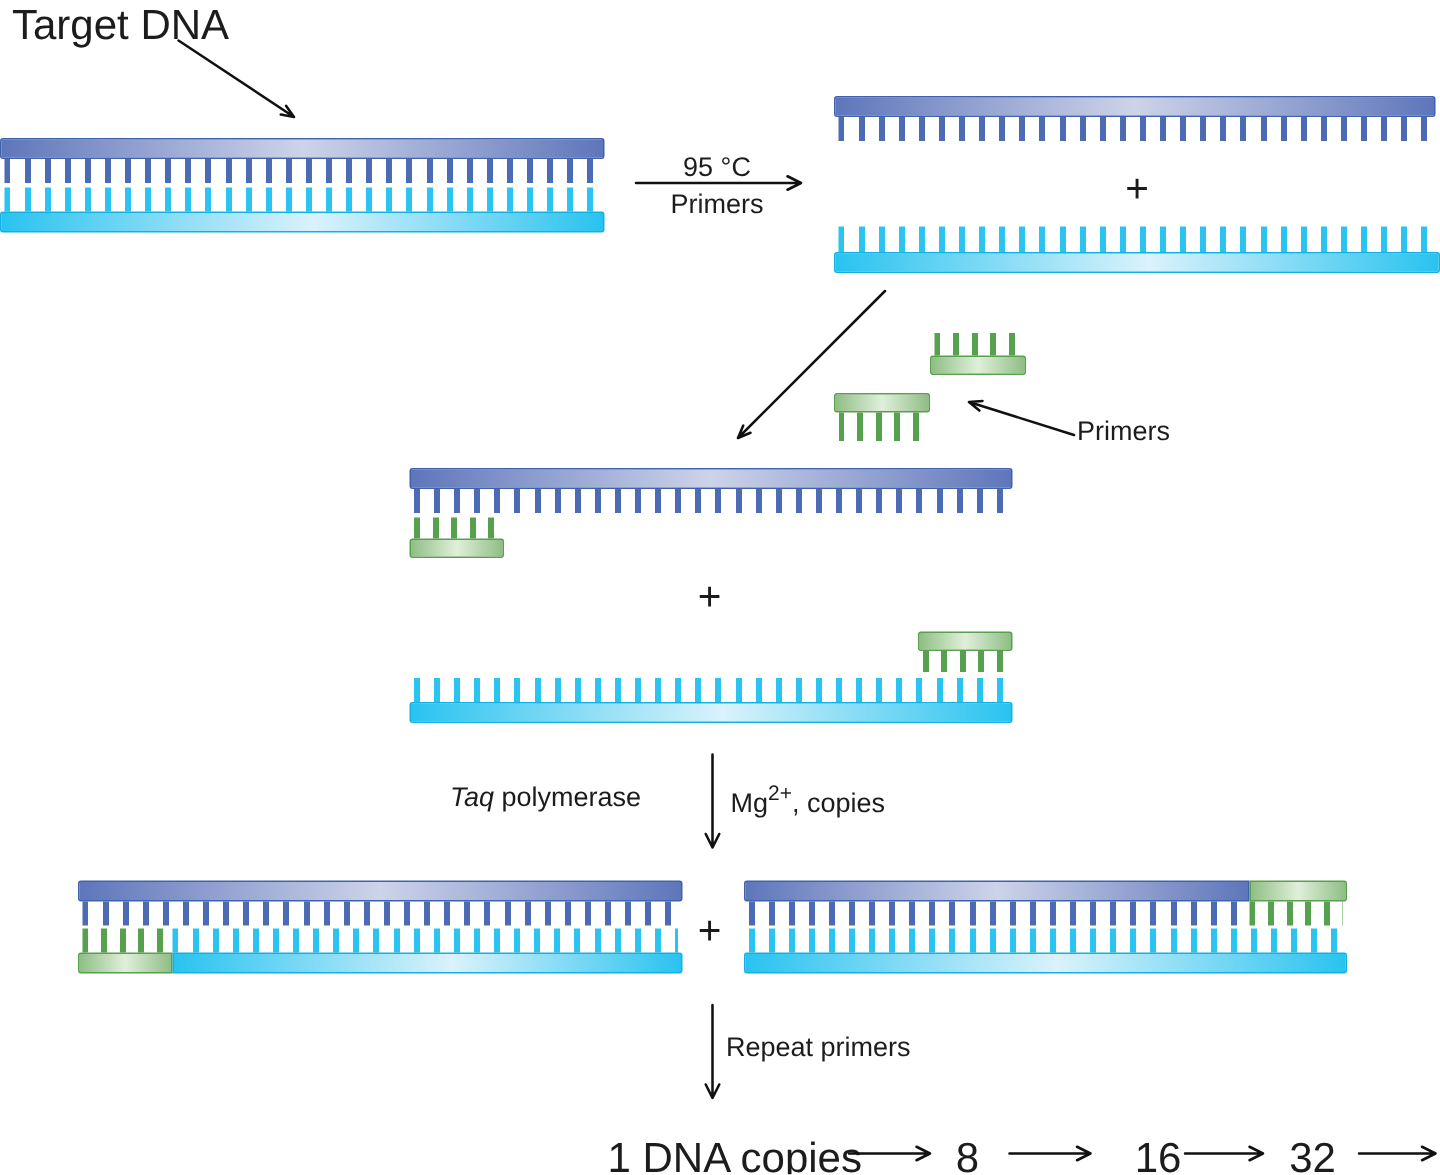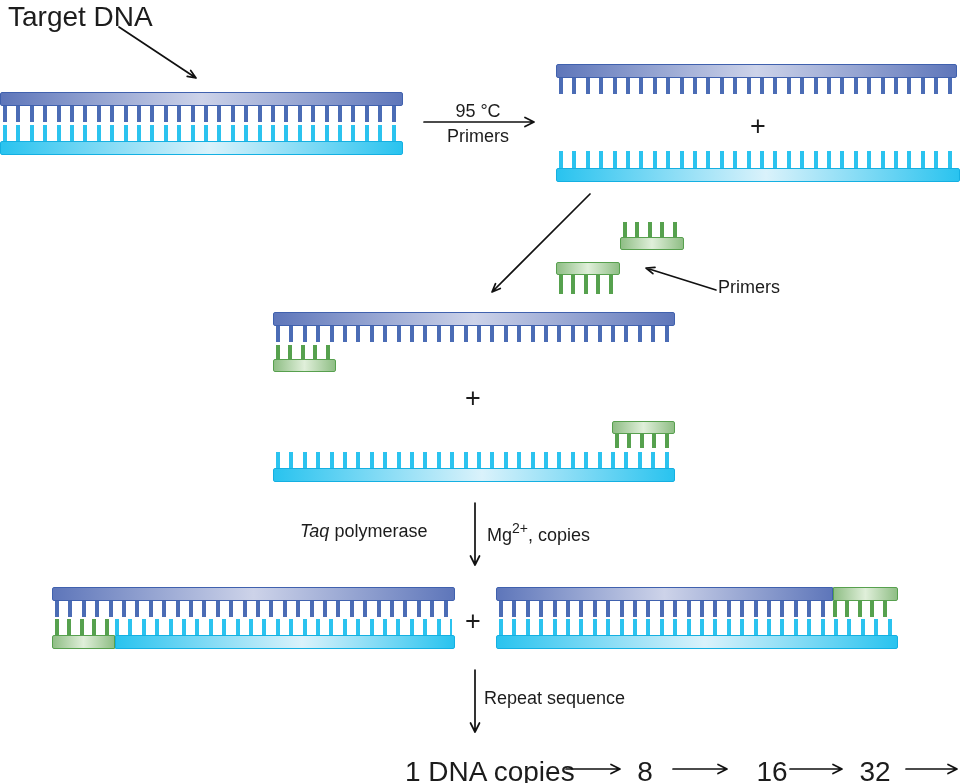--- a/index.html
+++ b/index.html
@@ -144,21 +144,21 @@
       <div class="teeth teeth-green" style="flex:1;margin:0;"></div>
     </div>
     <div class="gap2"></div>
     <div class="teeth teeth-cyan"></div>
     <div class="bar bar-cyan"></div>
   </div>
 
   <svg class="arrow" style="left:467px;top:670px;" width="16" height="66">
     <path d="M8 0 V62 M3.5 53 L8 62 L12.5 53"></path>
   </svg>
-  <div class="t-label" style="left:484px;top:688px;">Repeat sequence</div>
+  <div class="t-label" style="left:484px;top:688px;">Repeat primers</div>
 
   <div class="t-label big" style="left:405px;top:756px;">1 DNA copies</div>
   <svg class="arrow" style="left:566px;top:761px;" width="58" height="16">
     <path d="M0 8 H54 M45 3.5 L54 8 L45 12.5"></path>
   </svg>
   <div class="t-label big center-x" style="left:645px;top:756px;">8</div>
   <svg class="arrow" style="left:673px;top:761px;" width="58" height="16">
     <path d="M0 8 H54 M45 3.5 L54 8 L45 12.5"></path>
   </svg>
   <div class="t-label big center-x" style="left:772px;top:756px;">16</div>

